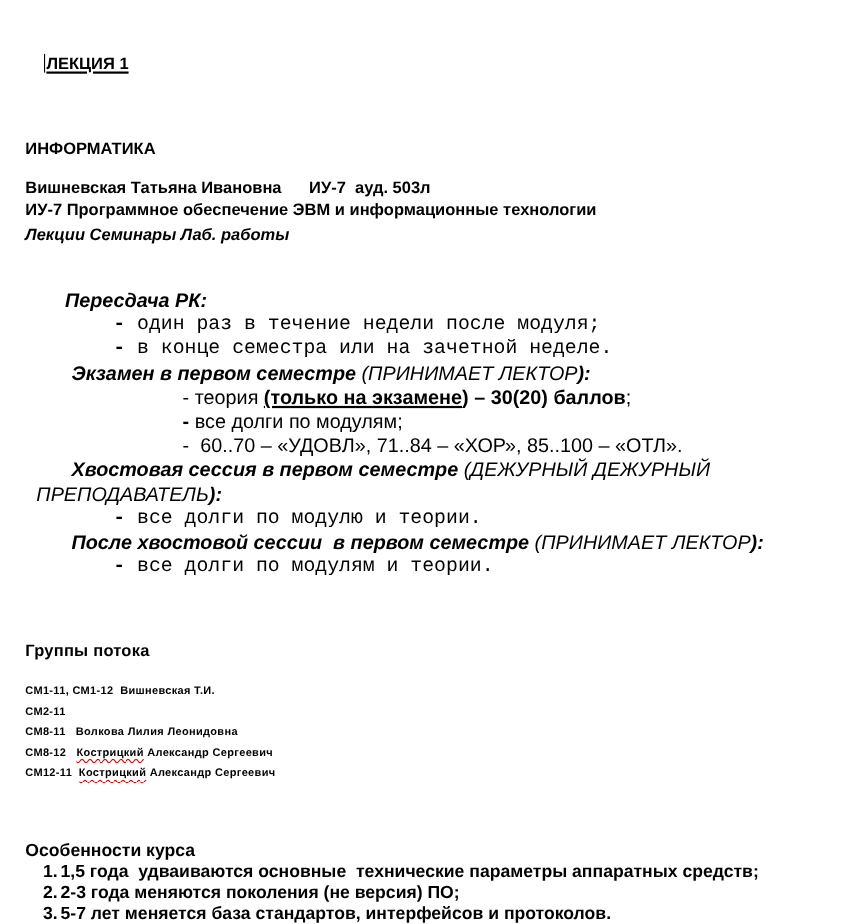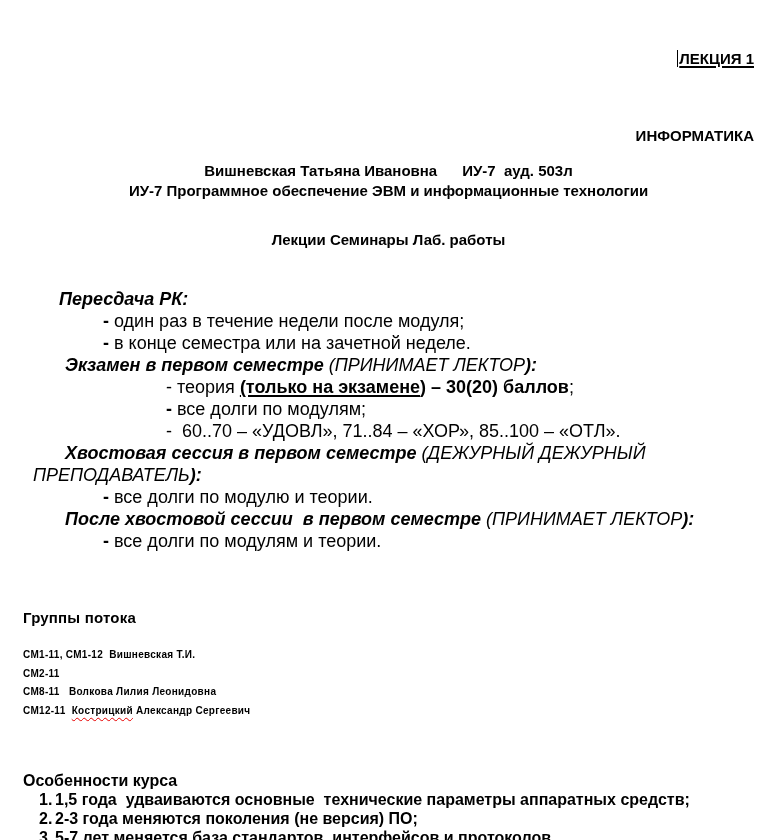--- a/index.html
+++ b/index.html
@@ -7,44 +7,44 @@
   body {
     width:774px; height:840px;
     font-family:"Liberation Sans","DejaVu Sans",sans-serif;
     color:#000000;
     overflow:hidden;
   }
   .page { width:774px; height:840px; padding:0 20px 0 23px; background:#ffffff; }
   .line { white-space:pre-wrap; }
 
   
-  .hdr { font-size:15px; font-weight:700; line-height:20px;text-align:right; }
+  .hdr { font-size:15px; font-weight:700; line-height:20px; }
   .title-line { margin-top:29px; }
   .subject-line { margin-top:37px; }
   .center-block { margin-top:15px; }
-  .center { text-align:center; }
-  .gap-top { margin-top:29px; }
+  .center { }
+  .gap-top { margin-top:3px;font-style:italic; }
 
   .cursor { display:inline-block; width:1.5px; height:17px; background:#000;
             vertical-align:-3px; margin-right:1px; }
 
   
   .b { font-weight:700; }
   .i { font-style:italic; }
   .u { text-decoration-line:underline; text-decoration-thickness:1.5px; text-underline-offset:2px; }
   .w { text-decoration-line:underline; text-decoration-style:wavy;
        text-decoration-color:#e60000; text-decoration-thickness:1px; text-underline-offset:3px; }
 
   
   .rules { margin-top:38px; font-size:18px; }
   .rline { line-height:22px; }
   .in10  { padding-left:10px; }
   .in36  { padding-left:36px; }
   .in42  { padding-left:42px; }
-  .in80  { padding-left:80px; }
+  .in80  { padding-left:80px;font-family:Liberation Mono, monospace; }
   .in143 { padding-left:143px; }
 
   
   .groups-title { margin-top:56px; font-size:15px; font-weight:700; line-height:19px; letter-spacing:0.2px; }
   .groups-list  { margin-top:19px; }
   .gline { font-size:10px; font-weight:700; line-height:18.5px; letter-spacing:0.3px; }
 
   
   .features { margin-top:51px; font-size:16px; font-weight:700; }
   .features-title { line-height:19px; }
@@ -83,20 +83,21 @@
     <div class="line rline in42"><span class="b i">После хвостовой сессии  в первом семестре </span><span class="i">(ПРИНИМАЕТ ЛЕКТОР</span><span class="b i">):</span></div>
     <div class="line rline in80"><span class="b">- </span><span>все долги по модулям и теории.</span></div>
   </div>
 
   <div class="line groups-title">Группы потока</div>
 
   <div class="groups-list">
     <div class="line gline"><span class="b">СМ1-11, СМ1-12  Вишневская Т.И.</span></div>
     <div class="line gline"><span class="b">СМ2-11</span></div>
     <div class="line gline"><span class="b">СМ8-11   Волкова Лилия Леонидовна</span></div>
+    <div class="line gline"><span class="b">СМ8-12   </span><span class="b w">Кострицкий</span><span class="b"> Александр Сергеевич</span></div>
     <div class="line gline"><span class="b">СМ12-11  </span><span class="b w">Кострицкий</span><span class="b"> Александр Сергеевич</span></div>
   </div>
 
   <div class="features">
     <div class="line features-title">Особенности курса</div>
     <div class="fitem">
       <span class="fnum">1.</span>
       <span class="ftext">1,5 года  удваиваются основные  технические параметры аппаратных средств;</span>
     </div>
     <div class="fitem">

